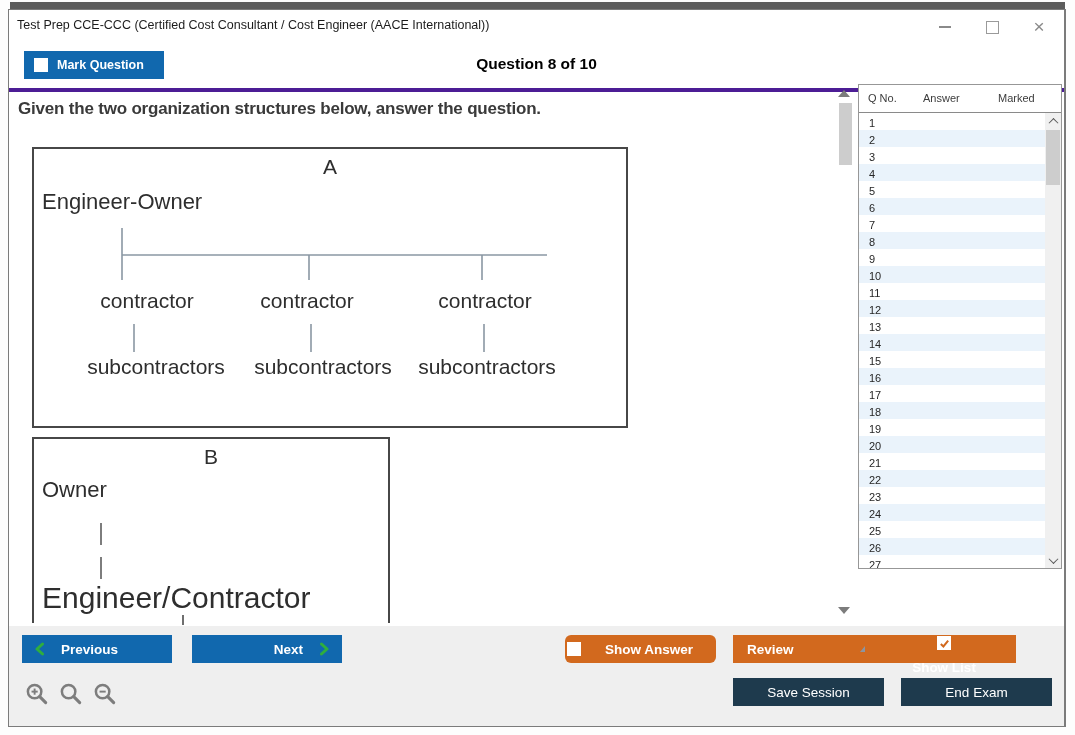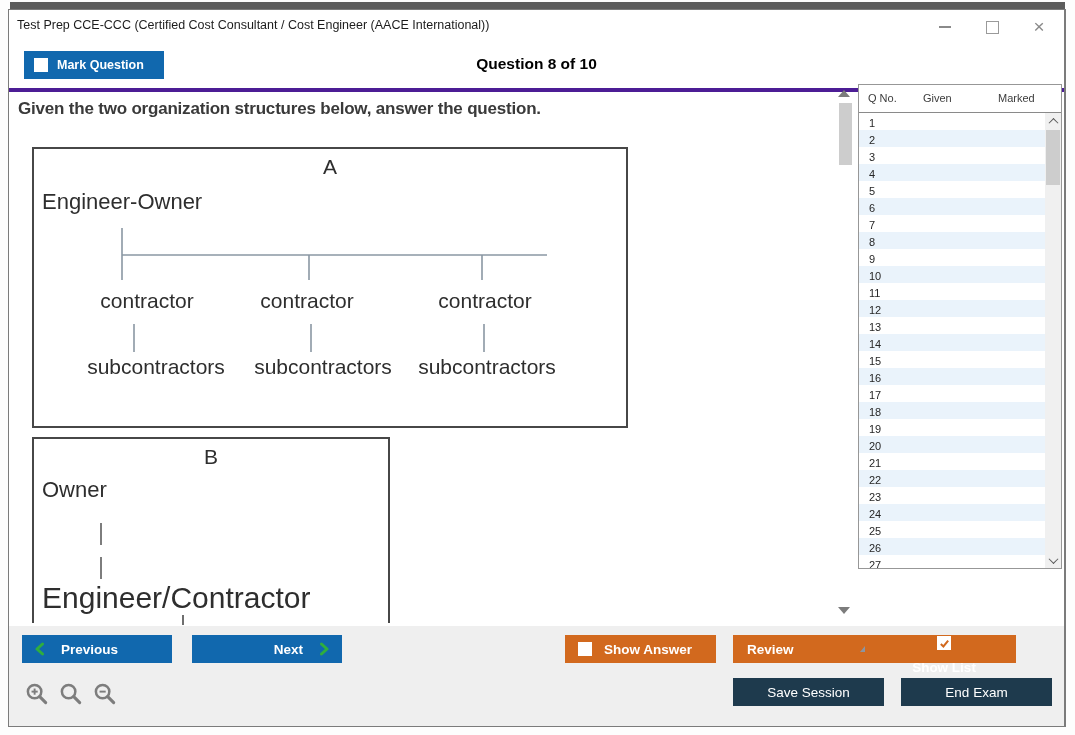--- a/index.html
+++ b/index.html
@@ -76,21 +76,21 @@
   .footer{position:absolute;left:0;right:0;top:616px;bottom:0;background:#efefef;}
   .fbtn{
     position:absolute;height:28px;border:none;color:#fff;font-size:13.5px;cursor:pointer;
     display:flex;align-items:center;font-family:"Liberation Sans",sans-serif;box-sizing:border-box;
   }
   .blue{background:var(--primary-blue,#1168ae);font-weight:bold;}
   .orange{background:var(--accent-orange,#d2691e);font-weight:bold;}
   .navy{background:var(--dark-navy,#1e3a4d);justify-content:center;font-weight:normal;}
   .btn-prev{left:13px;top:9px;width:150px;padding-left:12px;gap:16px;}
   .btn-next{left:183px;top:9px;width:150px;justify-content:flex-end;padding-right:12px;gap:16px;}
-  .btn-show-answer{left:556px;top:9px;width:151px;padding-left:13px;gap:12px;}
+  .btn-show-answer{left:556px;top:9px;width:151px;padding-left:2px;gap:24px;border-radius:6px;}
   .btn-review{left:724px;top:9px;width:151px;padding-left:14px;}
   .btn-show-list{left:856px;top:9px;width:151px;padding-left:13px;gap:10px;flex-direction:column;}
   .btn-save{left:724px;top:52px;width:151px;}
   .btn-end{left:892px;top:52px;width:151px;}
   .tri-up{position:absolute;right:14px;top:11px;width:0;height:0;border-left:5px solid transparent;border-right:5px solid transparent;border-bottom:6px solid #8b95a1;}
   .zoom-tools{position:absolute;left:16px;top:56px;display:flex;gap:9px;}
   .zoom-tools svg{display:block;cursor:pointer;}
 </style>
 </head>
 <body>
@@ -157,21 +157,21 @@
       <div class="b-stub"></div>
     </div>
 
     <div class="outer-up"></div>
     <div class="outer-thumb"></div>
     <div class="outer-down"></div>
 
     <div class="qlist">
       <div class="qlist-header">
         <span class="colh-q">Q No.</span>
-        <span class="colh-a">Given</span>
+        <span class="colh-a">Answer</span>
         <span class="colh-m">Marked</span>
       </div>
       <div class="qlist-rows">
           <div class="qrow"><span class="qnum">1</span></div>
           <div class="qrow alt"><span class="qnum">2</span></div>
           <div class="qrow"><span class="qnum">3</span></div>
           <div class="qrow alt"><span class="qnum">4</span></div>
           <div class="qrow"><span class="qnum">5</span></div>
           <div class="qrow alt"><span class="qnum">6</span></div>
           <div class="qrow"><span class="qnum">7</span></div>

